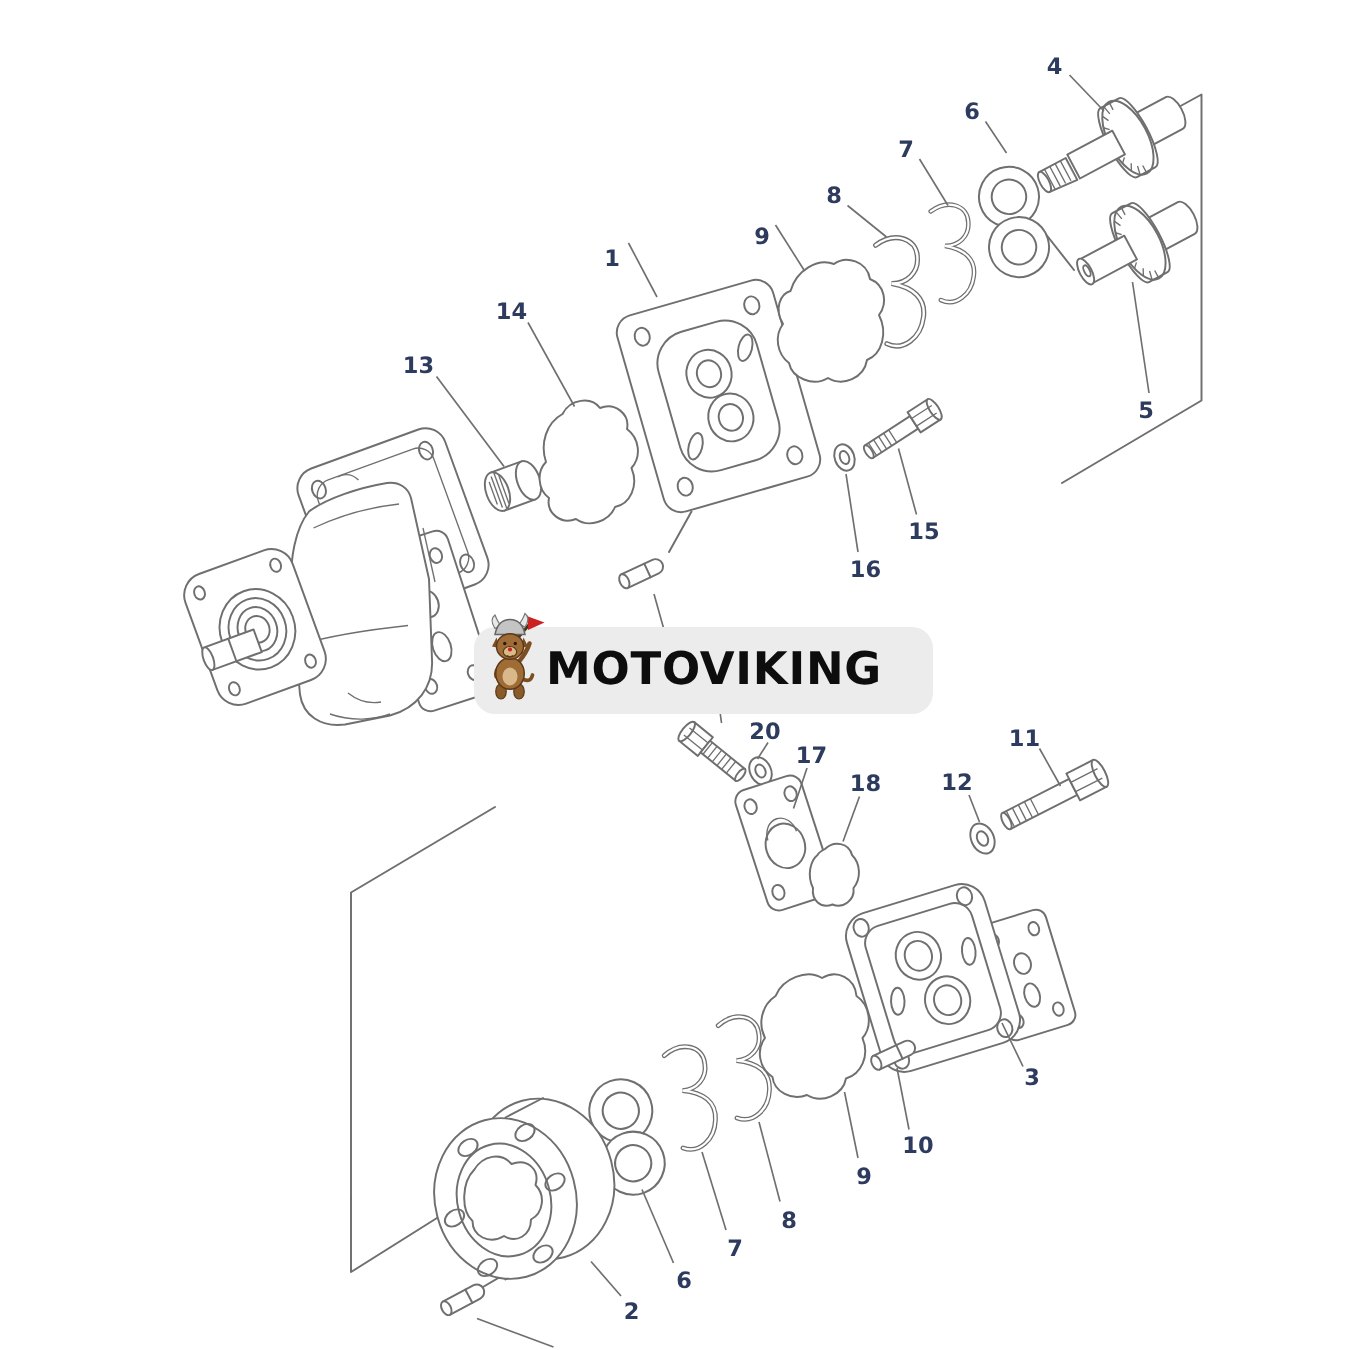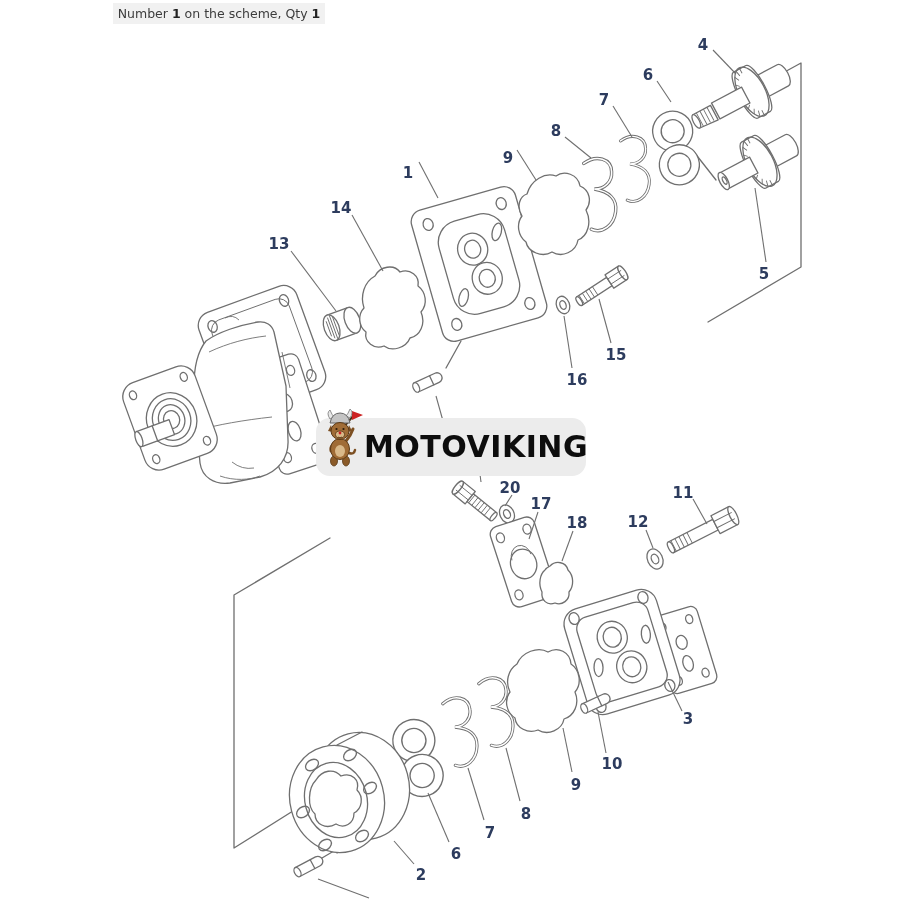--- a/index.html
+++ b/index.html
@@ -11,34 +11,31 @@
   .note .b{font-weight:bold;color:#222;}
   #diagram{position:absolute;left:0;top:0;}
   .ln{stroke:var(--line);stroke-width:1.3;fill:none;stroke-linecap:round;stroke-linejoin:round;}
   .pt{stroke:var(--line);stroke-width:1.3;fill:#fff;stroke-linejoin:round;}
   .thin{stroke:var(--line);stroke-width:0.9;fill:none;}
   .wire{stroke:var(--line);stroke-width:3.4;fill:none;stroke-linecap:round;}
   .wirecore{stroke:#fff;stroke-width:1.6;fill:none;stroke-linecap:round;}
   .leader{stroke:var(--line);stroke-width:1.1;}
   .callout{fill:var(--callout_text);font-size:15px;font-weight:700;text-anchor:middle;
            font-family:"DejaVu Sans","Liberation Sans",sans-serif;}
-  .logo{position:absolute;left:316px;top:418px;width:270px;height:58px;background:var(--logo_bg);
+  .logo{position:absolute;left:316px;top:418px;width:306px;height:58px;background:var(--logo_bg);
         border-radius:14px;}
   .logo-text{position:absolute;left:48px;top:0;height:58px;line-height:58px;color:var(--logo_text);
         font-size:30px;font-weight:800;letter-spacing:0.5px;white-space:nowrap;}
   .mascot{position:absolute;left:2px;top:-11px;}
 </style>
 </head>
 <body>
 
 <div id="stage">
 
-  <div class="note">
-    <span>Number</span><span class="b">1</span><span>on the scheme, Qty</span><span class="b">1</span>
-  </div>
 
   <svg id="diagram" width="900" height="900" viewBox="0 0 900 900">
 
     <polyline class="ln" points="770,80 801,63 801,267 708,322"></polyline>
     <polyline class="ln" points="330,538 234,595 234,848 312,799"></polyline>
 
     <g>
       <line class="ln" x1="694" y1="152" x2="716" y2="180"></line>
       <line class="ln" x1="461" y1="341" x2="446" y2="368"></line>
       <line class="leader" x1="436" y1="396" x2="443" y2="421"></line>

